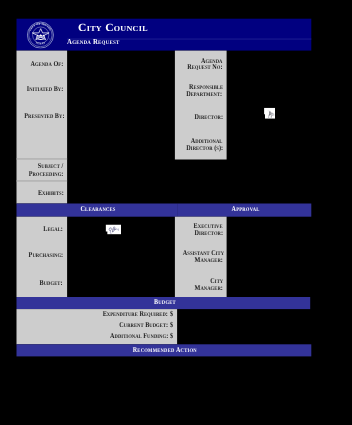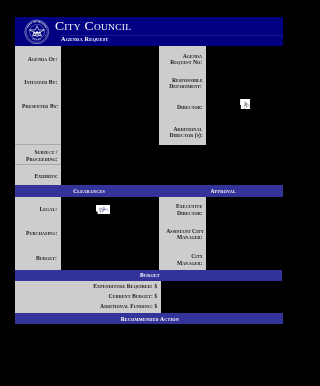--- a/index.html
+++ b/index.html
@@ -3,22 +3,22 @@
 <meta charset="utf-8">
 <style>
   html,body{margin:0;padding:0;background:#000000;width:298px;height:386px;overflow:hidden;}
   body{font-family:"Liberation Serif",serif;-webkit-font-smoothing:antialiased;}
   #page{position:absolute;left:0;top:0;width:298px;height:386px;background:#000000;}
   .doc{position:absolute;left:15px;top:17px;width:268px;height:307px;}
 
   
   .hdr{position:absolute;left:0;top:0;width:268px;height:29px;background:#010080;}
   .seal{position:absolute;left:9.3px;top:1.7px;width:25.5px;height:25.8px;}
-  .hdr-title{position:absolute;left:40px;top:0.5px;color:#ffffff;font-size:13px;
-             font-variant:small-caps;font-weight:normal;letter-spacing:0.25px;line-height:16px;
+  .hdr-title{position:absolute;left:56px;top:0.5px;color:#ffffff;font-size:10px;
+             font-variant:small-caps;font-weight:bold;letter-spacing:0.25px;line-height:16px;
              white-space:nowrap;}
   .hdr-title > span{display:inline-block;transform:scaleX(1.05);transform-origin:0 50%;}
   .hdr-rule{position:absolute;left:46px;top:18px;width:222px;height:1px;background:#1b1b90;}
   .hdr-sub{position:absolute;left:46px;top:16.8px;color:#ffffff;font-size:6.9px;
            font-variant:small-caps;font-weight:bold;letter-spacing:0.2px;line-height:10px;
            white-space:nowrap;}
   .hdr-sub > span{display:inline-block;transform:scaleX(0.90);transform-origin:0 50%;}
 
   
   .gray{position:absolute;background:#cdcdcd;}

